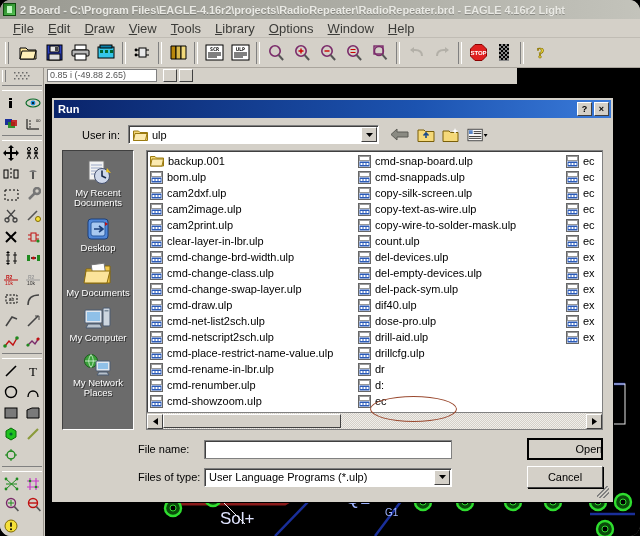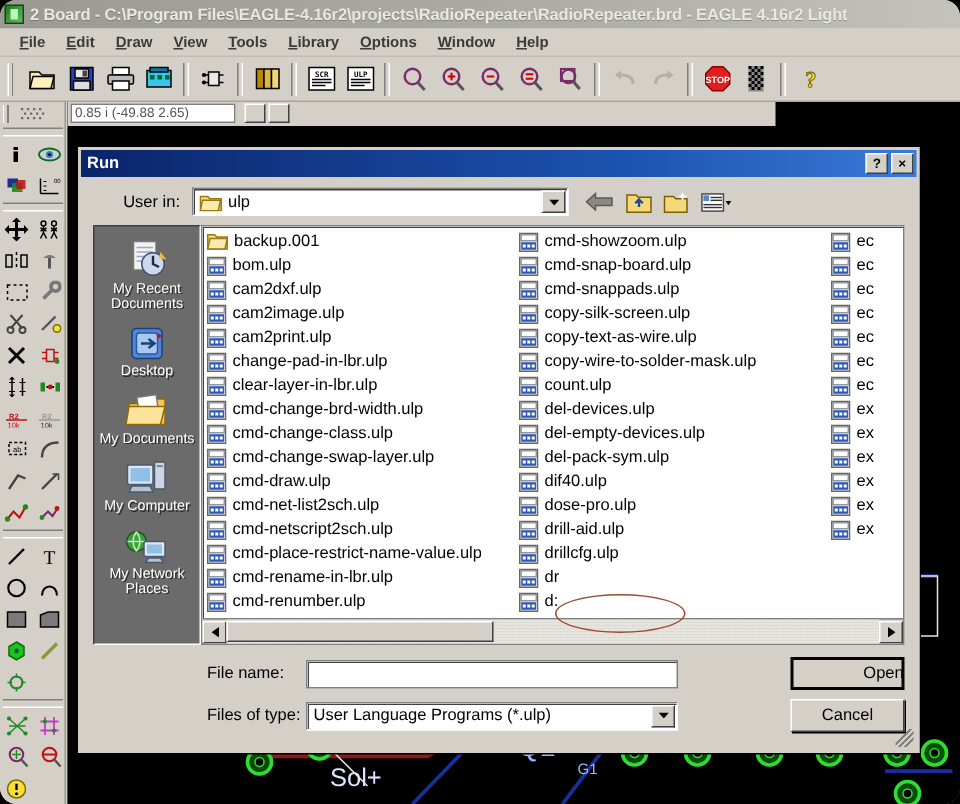--- a/index.html
+++ b/index.html
@@ -15,21 +15,21 @@
   .titlebar .tlogo{width:13px;height:13px;margin-right:4px;flex:0 0 auto;
     background:linear-gradient(135deg,#1f7a1f,#56c456);border:1px solid #0a4a0a;
     box-sizing:border-box;position:relative;}
   .titlebar .tlogo:after{content:"";position:absolute;left:3px;top:2px;width:5px;height:7px;
     background:#bdf5bd;}
   .ttext{font-size:11px;font-weight:bold;color:#e9e9e4;white-space:nowrap;overflow:hidden;
     text-shadow:0 1px 0 rgba(0,0,0,.25);letter-spacing:-0.1px;}
 
   .menubar{position:absolute;left:0;top:19px;width:640px;height:19px;background:#d4d0c8;
     border-bottom:1px solid #c0bcb4;display:flex;align-items:center;padding-left:6px;box-sizing:border-box;}
-  .menubar span{padding:2px 7px;color:#3b3b38;font-size:10px;font-weight:bold;}
+  .menubar span{padding:2px 7px;color:#3b3b38;font-size:13px;}
   .menubar span u{text-decoration:underline;}
 
   .toolbar{position:absolute;left:0;top:38px;width:640px;height:30px;background:#d4d0c8;
     display:flex;align-items:center;padding-left:2px;box-sizing:border-box;
     border-bottom:1px solid #a9a49c;}
   .grip{width:7px;height:22px;margin:0 3px;
     background:linear-gradient(90deg,#fff 0 1px,#d4d0c8 1px 3px,#808080 3px 4px,#d4d0c8 4px 7px);}
   .tbtn{width:24px;height:24px;margin:0 1px;display:flex;align-items:center;justify-content:center;}
   .tsep{width:2px;height:22px;margin:0 3px;border-left:1px solid #808080;border-right:1px solid #fff;}
 
@@ -77,21 +77,21 @@
   .nbtn{width:21px;height:20px;display:flex;align-items:center;justify-content:center;}
 
   .dlg-body{display:flex;padding:4px 8px 0 8px;box-sizing:border-box;}
   .places{width:72px;background:#6b6b6b;border:1px solid #404040;border-right-color:#fff;
     border-bottom-color:#fff;box-sizing:border-box;padding-top:6px;}
   .place{display:flex;flex-direction:column;align-items:center;margin-bottom:4px;}
   .place .pl-ico{height:30px;display:flex;align-items:flex-end;justify-content:center;}
   .place .pl-lbl{color:#fff;font-size:9.5px;text-align:center;line-height:10px;margin-top:1px;
     text-shadow:1px 1px 0 rgba(0,0,0,.6);}
 
-  .filelist{flex:1;margin-left:0;background:#fff;border:1px solid #808080;
+  .filelist{flex:1;margin-left:12px;background:#fff;border:1px solid #808080;
     box-shadow:inset 1px 1px 0 #404040;box-sizing:border-box;height:280px;position:relative;overflow:hidden;}
   .fl-cols{display:flex;flex-direction:column;flex-wrap:wrap;height:258px;
     align-content:flex-start;padding:2px 0 0 3px;box-sizing:border-box;}
   .fitem{display:flex;align-items:center;gap:4px;height:16px;width:208px;
     font-size:11px;white-space:nowrap;overflow:hidden;box-sizing:border-box;}
   .fitem .fname{overflow:hidden;text-overflow:clip;}
   .hscroll{position:absolute;left:0;bottom:0;width:100%;height:17px;background:#d4d0c8;
     border-top:1px solid #808080;display:flex;align-items:center;box-sizing:border-box;}
   .sbtn{width:16px;height:15px;background:#d4d0c8;border:1px solid #fff;
     border-right-color:#404040;border-bottom-color:#404040;display:flex;align-items:center;
@@ -819,35 +819,20 @@
                   <rect x="0.5" y="0.5" width="12" height="12" fill="#f4f4f4" stroke="#666"></rect>
                   <rect x="1.5" y="1.5" width="10" height="4" fill="#fff" stroke="#999"></rect>
                   <rect x="1.5" y="6.5" width="10" height="5" fill="#2a5ab8"></rect>
                   <g fill="#fff">
                     <rect x="2.5" y="8" width="2" height="2"></rect>
                     <rect x="5.5" y="8" width="2" height="2"></rect>
                     <rect x="8.5" y="8" width="2" height="2"></rect>
                   </g>
                 </svg>
               </span>
-              <span class="fname">change-pad-in-lbr.ulp</span>
-            </div>
-            <div class="fitem">
-              <span style="display: flex; align-items: center; flex: 0 0 auto;">
-                <svg width="13" height="13" viewBox="0 0 13 13">
-                  <rect x="0.5" y="0.5" width="12" height="12" fill="#f4f4f4" stroke="#666"></rect>
-                  <rect x="1.5" y="1.5" width="10" height="4" fill="#fff" stroke="#999"></rect>
-                  <rect x="1.5" y="6.5" width="10" height="5" fill="#2a5ab8"></rect>
-                  <g fill="#fff">
-                    <rect x="2.5" y="8" width="2" height="2"></rect>
-                    <rect x="5.5" y="8" width="2" height="2"></rect>
-                    <rect x="8.5" y="8" width="2" height="2"></rect>
-                  </g>
-                </svg>
-              </span>
               <span class="fname">clear-layer-in-lbr.ulp</span>
             </div>
             <div class="fitem">
               <span style="display: flex; align-items: center; flex: 0 0 auto;">
                 <svg width="13" height="13" viewBox="0 0 13 13">
                   <rect x="0.5" y="0.5" width="12" height="12" fill="#f4f4f4" stroke="#666"></rect>
                   <rect x="1.5" y="1.5" width="10" height="4" fill="#fff" stroke="#999"></rect>
                   <rect x="1.5" y="6.5" width="10" height="5" fill="#2a5ab8"></rect>
                   <g fill="#fff">
                     <rect x="2.5" y="8" width="2" height="2"></rect>

